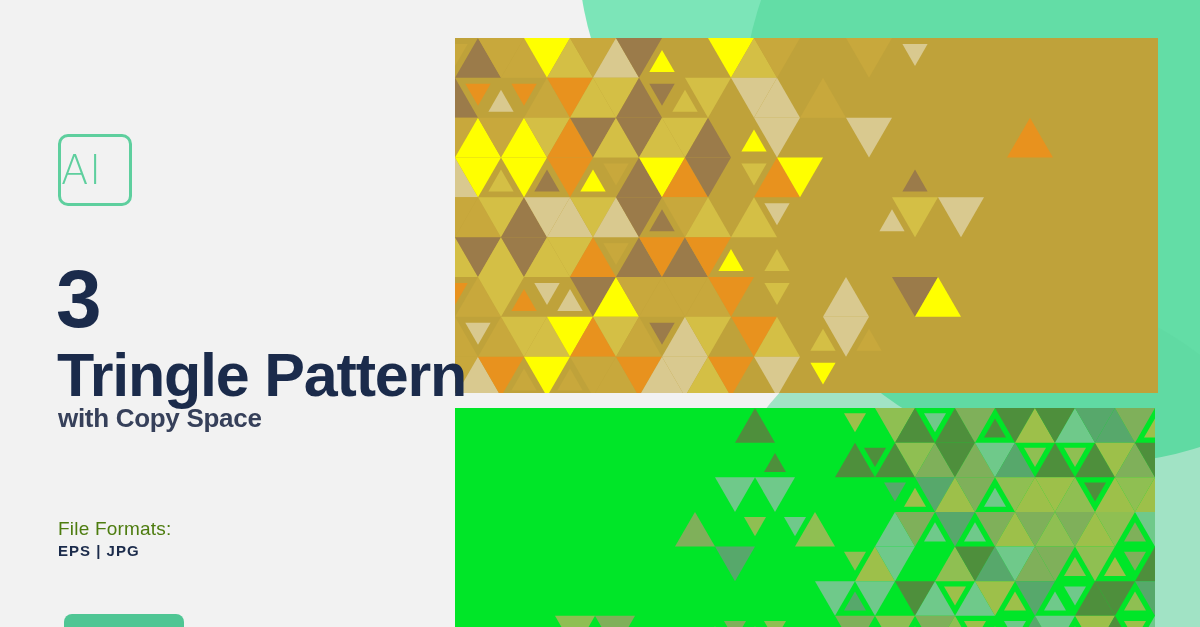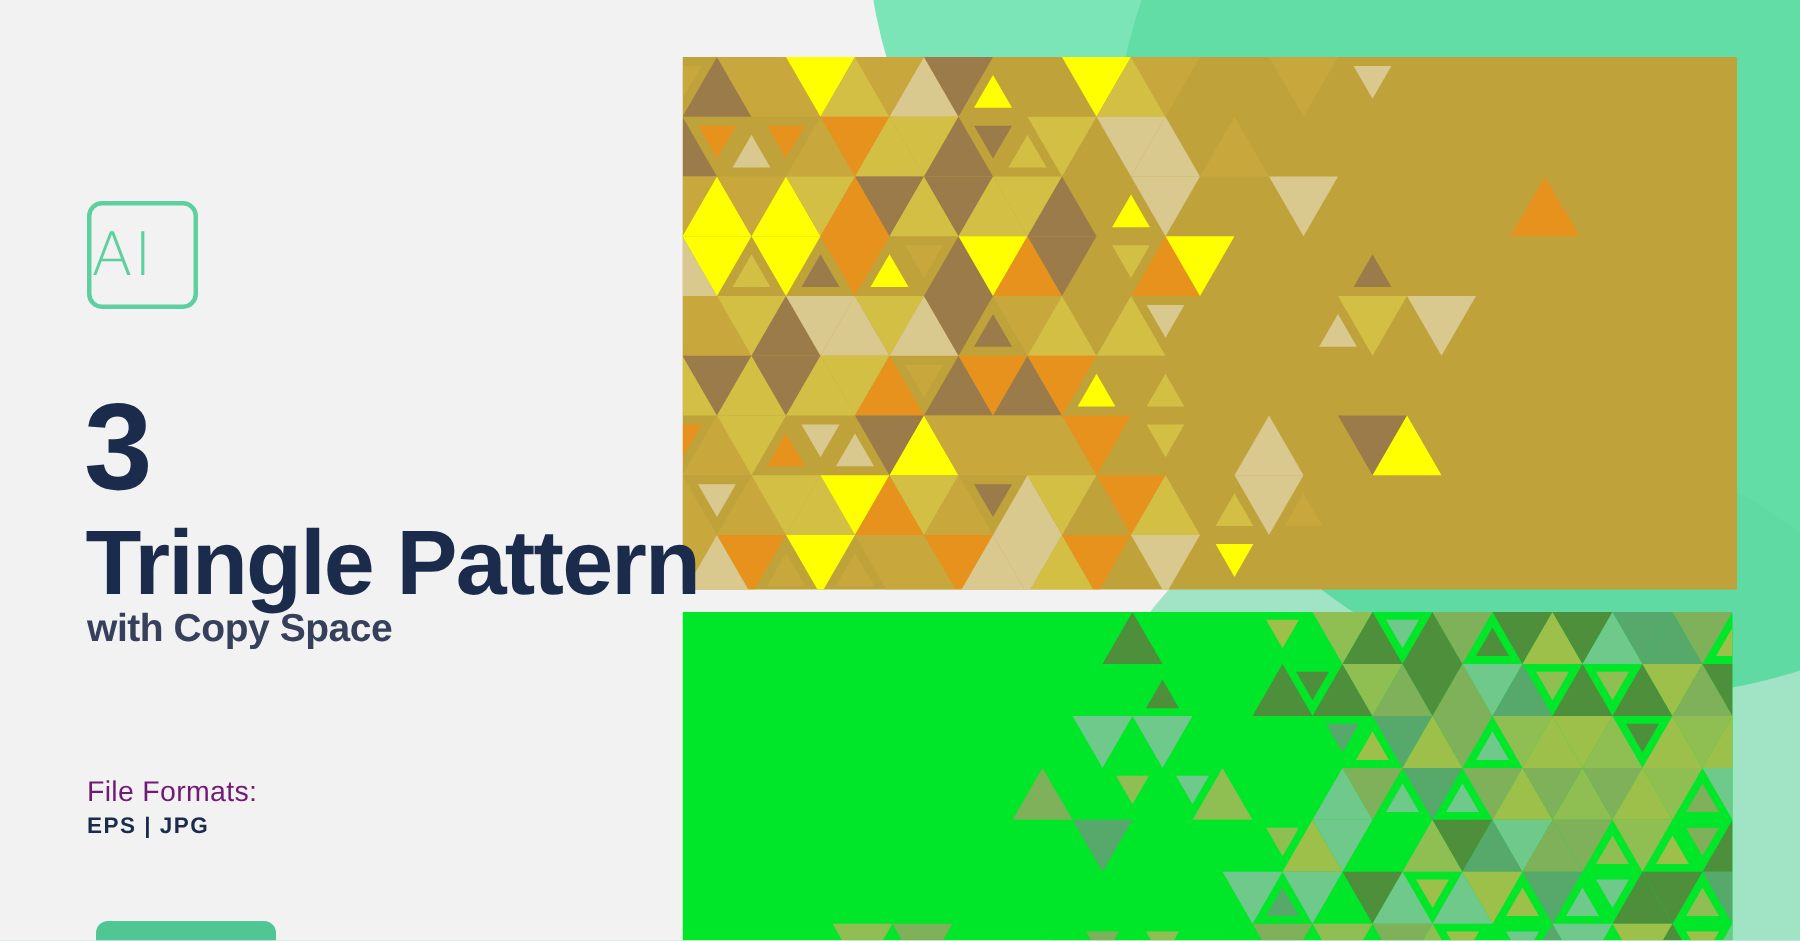--- a/index.html
+++ b/index.html
@@ -89,21 +89,21 @@
     font-weight:bold;
     color:#36405a;
     line-height:1.25;
     letter-spacing:-0.3px;
   }
 
   #formats-label {
     position:absolute;
     left:58px; top:518px;
     font-size:19px;
-    color:#701a75;
+    color:#4d7c0f;
     letter-spacing:.2px;
   }
   #formats-value {
     position:absolute;
     left:58px; top:542px;
     font-size:15px;
     font-weight:bold;
     color:#1b2b4b;
     letter-spacing:1px;
   }

